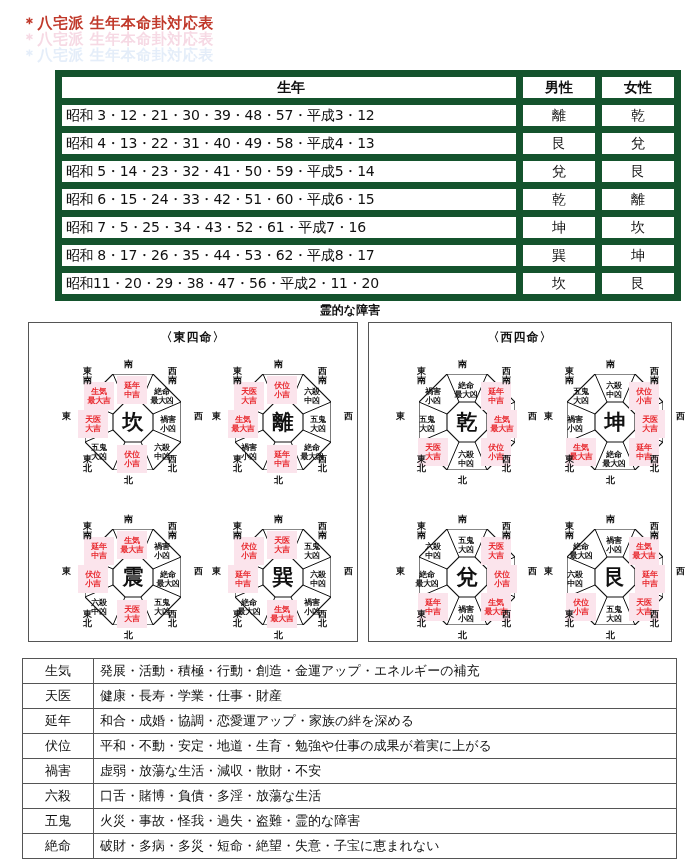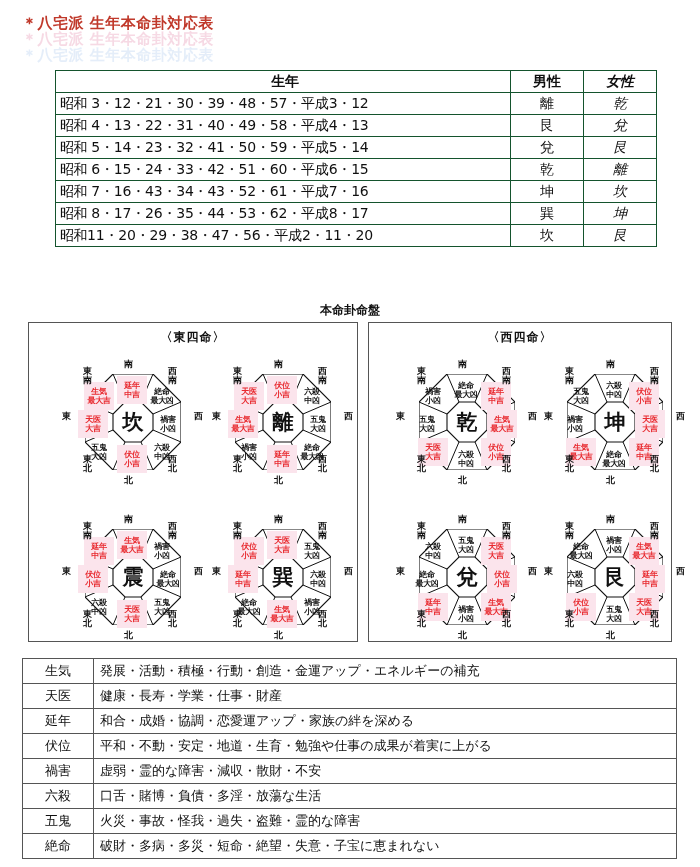--- a/index.html
+++ b/index.html
@@ -34,29 +34,29 @@
     font-size:15px;color:#111;white-space:nowrap;
   }
 
   
   #year-table{
     position:absolute;left:55px;top:70px;
     border-collapse:collapse;
     font-size:14px;
   }
   #year-table th,#year-table td{
-    border:1px solid #14532d;
+    border:7px solid #14532d;
     padding:0;
     height:21px;line-height:21px;
     font-weight:normal;
   }
   #year-table th{font-weight:bold;text-align:center;}
   .c-years{width:450px;text-align:left;padding-left:4px !important;white-space:nowrap;letter-spacing:-0.2px;}
   .c-ms{width:72px;text-align:center;margin-top:27px;}
-  .c-fs{width:72px;text-align:center;font-style:italic;}
+  .c-fs{width:72px;text-align:center;}
   .era{letter-spacing:-0.5px;}
 
   
   #chart-title{
     position:absolute;left:0;top:302px;width:700px;
     text-align:center;font-size:12px;font-weight:bold;
   }
   .group-box{
     position:absolute;top:322px;height:320px;
     border:1px solid #555;box-sizing:border-box;background:#fff;
@@ -149,38 +149,38 @@
         <td class="c-years"><span class="era">昭和</span><span> 5・14・23・32・41・50・59・平成5・14</span></td>
         <td class="c-ms">兌</td>
         <td class="c-fs">艮</td>
       </tr>
       <tr>
         <td class="c-years"><span class="era">昭和</span><span> 6・15・24・33・42・51・60・平成6・15</span></td>
         <td class="c-ms">乾</td>
         <td class="c-fs">離</td>
       </tr>
       <tr>
-        <td class="c-years"><span class="era">昭和</span><span> 7・16・43・34・43・52・61・平成7・16</span></td>
+        <td class="c-years"><span class="era">昭和</span><span> 7・5・25・34・43・52・61・平成7・16</span></td>
         <td class="c-ms">坤</td>
         <td class="c-fs">坎</td>
       </tr>
       <tr>
         <td class="c-years"><span class="era">昭和</span><span> 8・17・26・35・44・53・62・平成8・17</span></td>
         <td class="c-ms">巽</td>
         <td class="c-fs">坤</td>
       </tr>
       <tr>
         <td class="c-years"><span class="era">昭和</span><span>11・20・29・38・47・56・平成2・11・20</span></td>
         <td class="c-ms">坎</td>
         <td class="c-fs">艮</td>
       </tr>
     </tbody>
 </table>
 
-<div id="chart-title">本命卦命盤</div>
+<div id="chart-title">霊的な障害</div>
 
 <div class="group-box" id="group-east">
   <div class="group-label">〈東四命〉</div>
 </div>
 <div class="group-box" id="group-west">
   <div class="group-label">〈西四命〉</div>
 </div>
 
 <div id="bagua-layer">
     <div class="bagua" style="left: 58px; top: 352px;">
@@ -750,21 +750,21 @@
       <tr>
         <td class="lg-key">延年</td>
         <td class="lg-val">和合・成婚・協調・恋愛運アップ・家族の絆を深める</td>
       </tr>
       <tr>
         <td class="lg-key">伏位</td>
         <td class="lg-val">平和・不動・安定・地道・生育・勉強や仕事の成果が着実に上がる</td>
       </tr>
       <tr>
         <td class="lg-key">禍害</td>
-        <td class="lg-val">虚弱・霊的な障害・減収・散財・不安</td>
+        <td class="lg-val">虚弱・放蕩な生活・減収・散財・不安</td>
       </tr>
       <tr>
         <td class="lg-key">六殺</td>
         <td class="lg-val">口舌・賭博・負債・多淫・放蕩な生活</td>
       </tr>
       <tr>
         <td class="lg-key">五鬼</td>
         <td class="lg-val">火災・事故・怪我・過失・盗難・霊的な障害</td>
       </tr>
       <tr>

